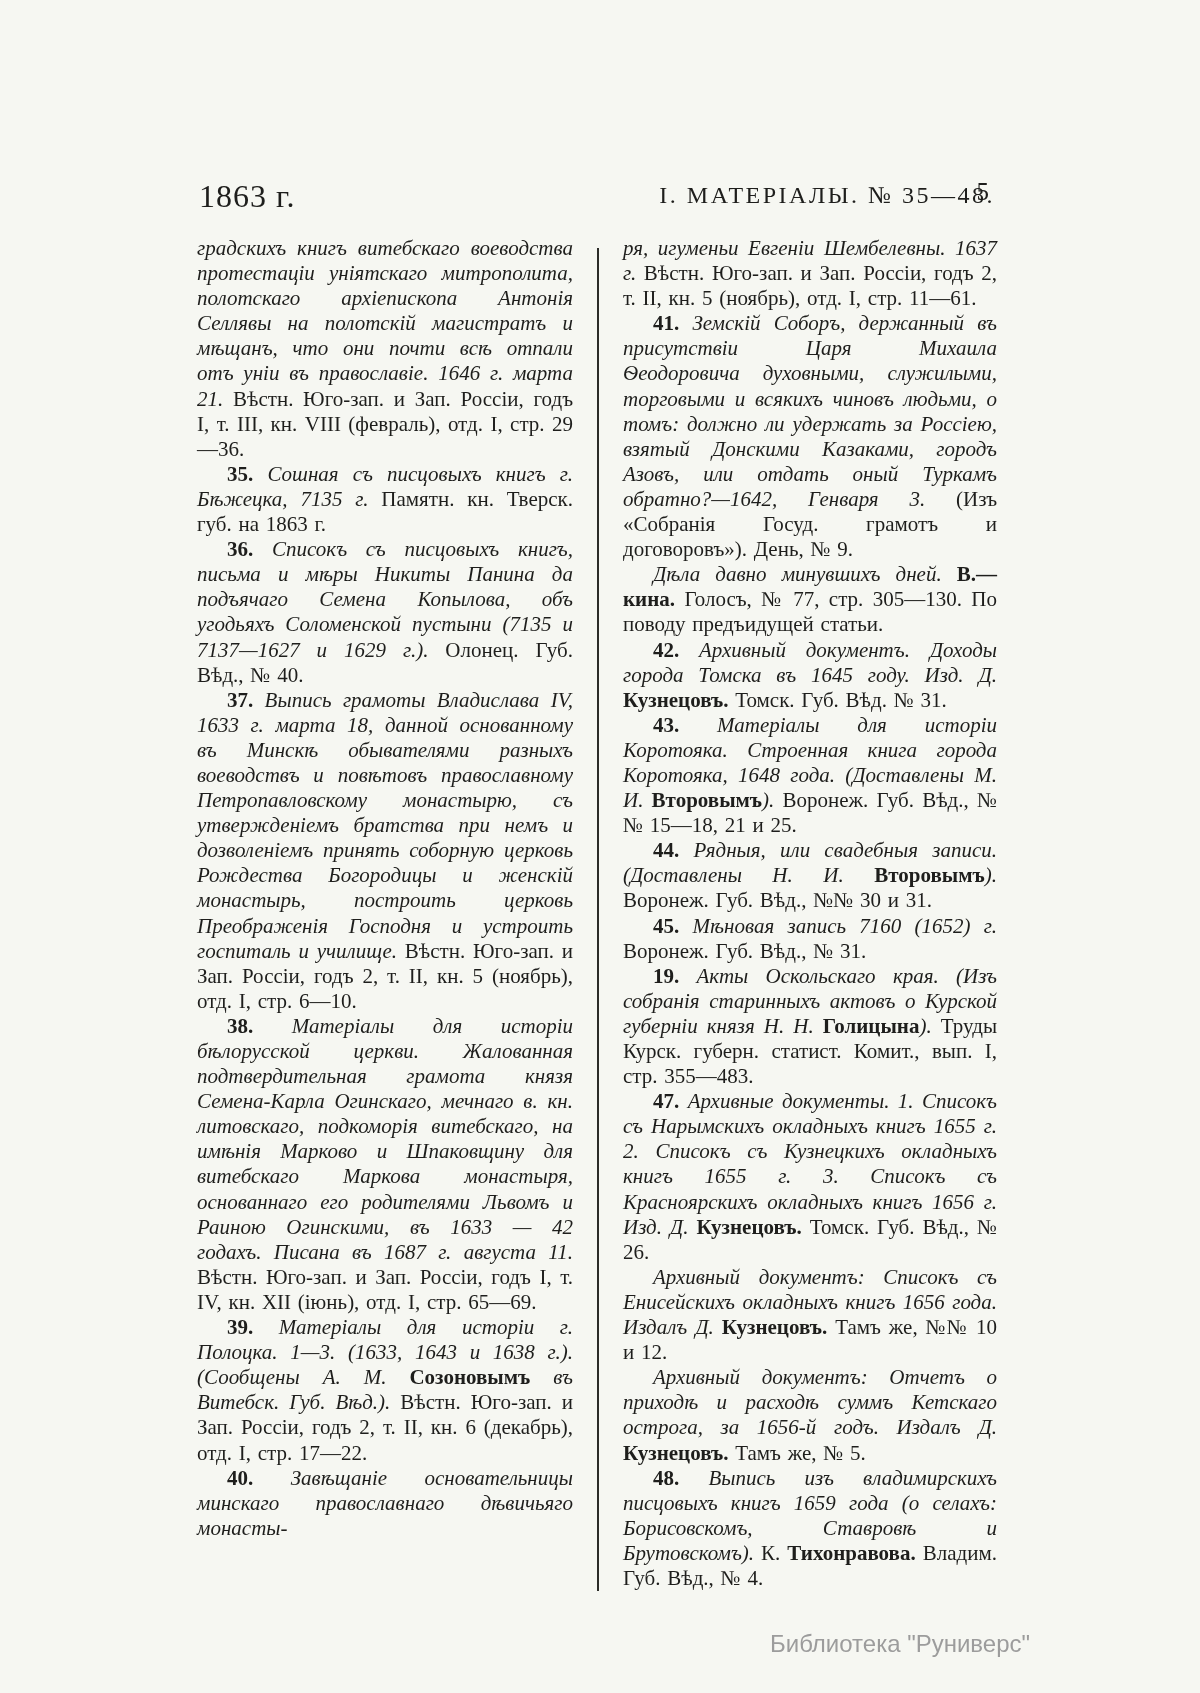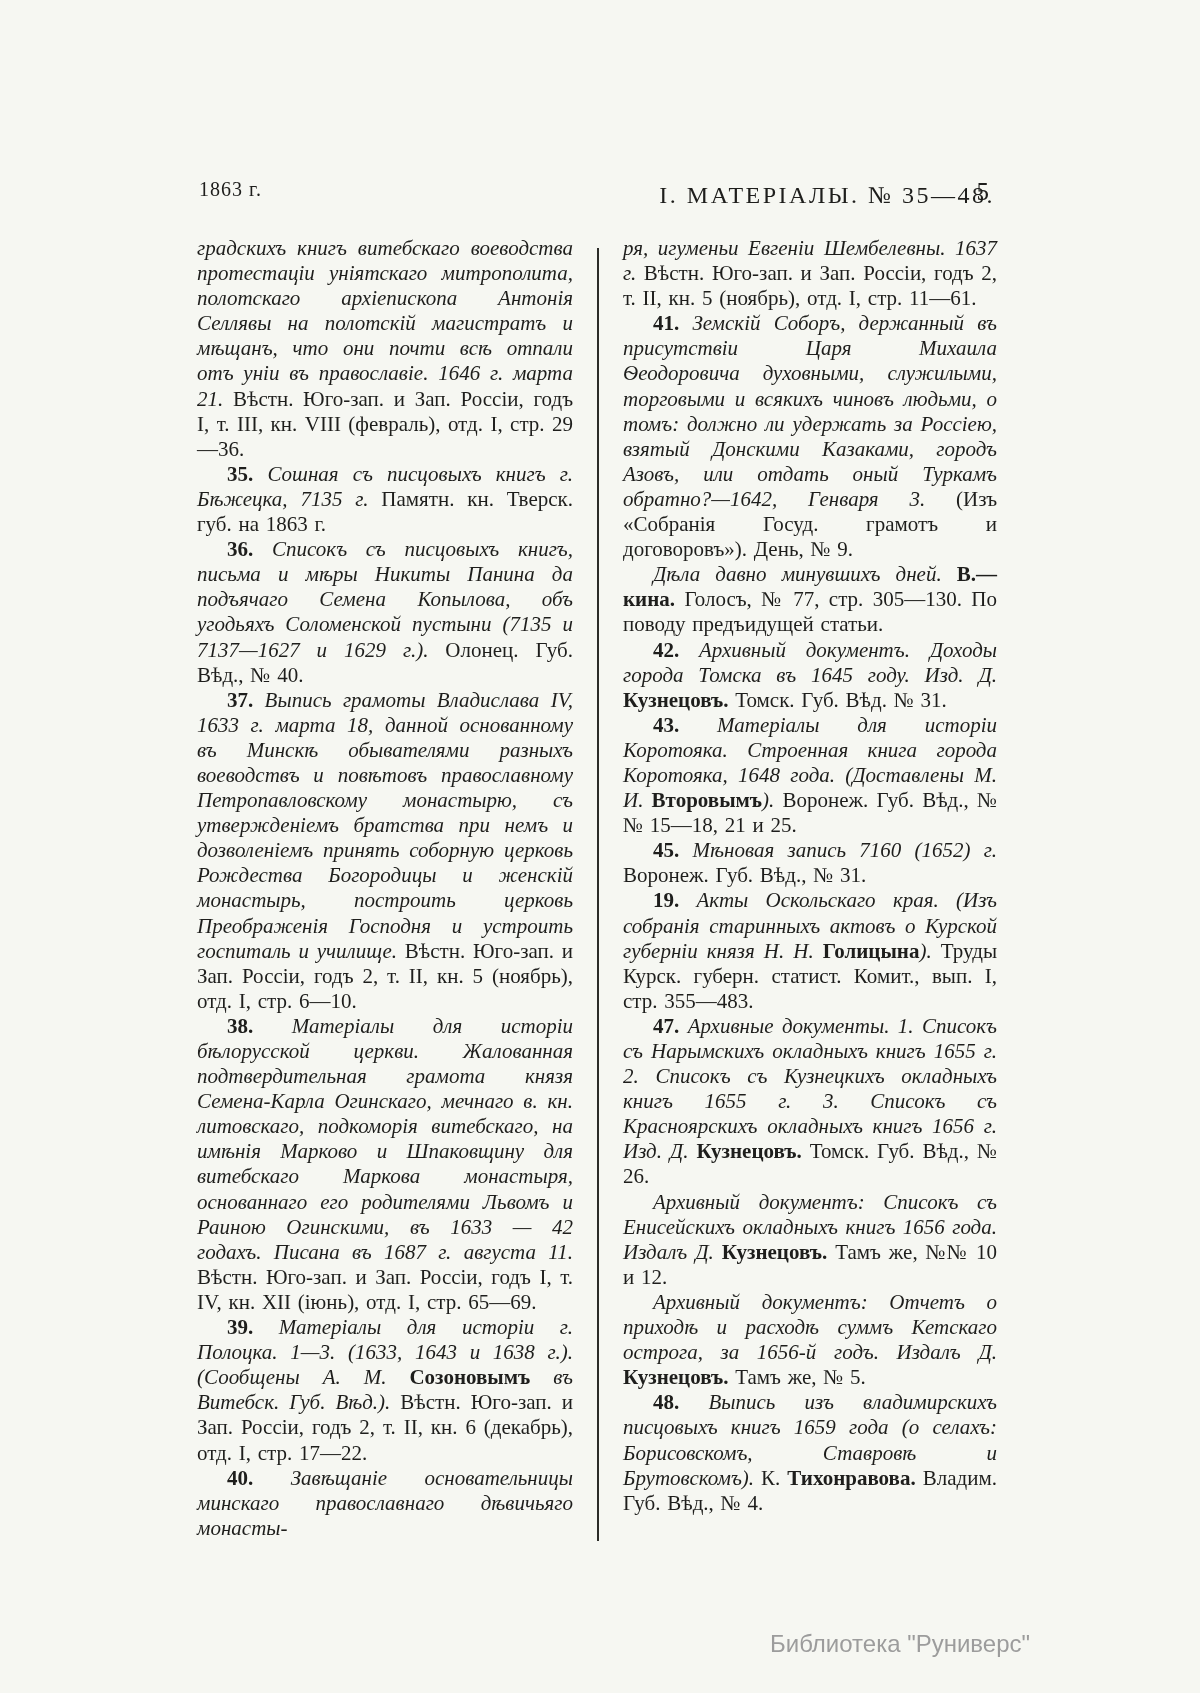--- a/index.html
+++ b/index.html
@@ -7,21 +7,21 @@
     position:relative;
     width:1200px; height:1693px;
     margin:0 auto;
     background:#f6f7f2;
     font-family:"Liberation Serif","DejaVu Serif",serif;
     color:#1e1e1c;
     overflow:hidden;
   }
   
   .hdr { position:absolute; top:176px; left:197px; width:798px; height:34px; }
-  .hdr-year  { position:absolute; left:2px;  top:2px; font-size:20px; letter-spacing:1px; }
+  .hdr-year  { position:absolute; left:2px;  top:2px; font-size:32px; letter-spacing:1px; }
   .hdr-title { position:absolute; left:0; right:0; top:6px; text-align:right;
                font-size:24px; letter-spacing:2.5px; }
   .hdr-num   { position:absolute; right:6px; top:2px; font-size:25px; }
   
   .text-block { position:absolute; left:197px; top:236px; width:800px; display:flex; }
   .col { text-align:justify; font-size:21px; line-height:25.1px; word-spacing:1.5px; }
   .col-left  { width:378px; }
   .col-sep   { width:0; border-left:2px solid #2c2c28; margin-left:24px; margin-top:12px; }
   .col-right { width:376px; padding-left:24px; }
   .col p { margin:0; padding:0; }
@@ -56,20 +56,21 @@
         <p class="ind"><span class="s-b">39.</span><span class="s-i"> Матеріалы для исторіи г. Полоцка. 1—3. (1633, 1643 и 1638 г.). (Сообщены А. М. </span><span class="s-b">Созоновымъ</span><span class="s-i"> въ Витебск. Губ. Вѣд.). </span><span class="s-n">Вѣстн. Юго-зап. и Зап. Россіи, годъ 2, т. II, кн. 6 (декабрь), отд. I, стр. 17—22.</span></p>
         <p class="ind"><span class="s-b">40.</span><span class="s-i"> Завѣщаніе основательницы минскаго православнаго дѣвичьяго монасты-</span></p>
       </div>
     <div class="col-sep"></div>
     <div class="col col-right" id="col-right">
         <p><span class="s-i">ря, игуменьи Евгеніи Шембелевны. 1637 г. </span><span class="s-n">Вѣстн. Юго-зап. и Зап. Россіи, годъ 2, т. II, кн. 5 (ноябрь), отд. I, стр. 11—61.</span></p>
         <p class="ind"><span class="s-b">41.</span><span class="s-i"> Земскій Соборъ, держанный въ присутствіи Царя Михаила Ѳеодоровича духовными, служилыми, торговыми и всякихъ чиновъ людьми, о томъ: должно ли удержать за Россіею, взятый Донскими Казаками, городъ Азовъ, или отдать оный Туркамъ обратно?—1642, Генваря 3. </span><span class="s-n">(Изъ «Собранія Госуд. грамотъ и договоровъ»). День, № 9.</span></p>
         <p class="ind"><span class="s-i">Дѣла давно минувшихъ дней. </span><span class="s-b">В.—кина.</span><span class="s-n"> Голосъ, № 77, стр. 305—130. По поводу предъидущей статьи.</span></p>
         <p class="ind"><span class="s-b">42.</span><span class="s-i"> Архивный документъ. Доходы города Томска въ 1645 году. Изд. Д. </span><span class="s-b">Кузнецовъ.</span><span class="s-n"> Томск. Губ. Вѣд. № 31.</span></p>
         <p class="ind"><span class="s-b">43.</span><span class="s-i"> Матеріалы для исторіи Коротояка. Строенная книга города Коротояка, 1648 года. (Доставлены М. И. </span><span class="s-b">Второвымъ</span><span class="s-i">). </span><span class="s-n">Воронеж. Губ. Вѣд., №№ 15—18, 21 и 25.</span></p>
+        <p class="ind"><span class="s-b">44.</span><span class="s-i"> Рядныя, или свадебныя записи. (Доставлены Н. И. </span><span class="s-b">Второвымъ</span><span class="s-i">). </span><span class="s-n">Воронеж. Губ. Вѣд., №№ 30 и 31.</span></p>
         <p class="ind"><span class="s-b">45.</span><span class="s-i"> Мѣновая запись 7160 (1652) г. </span><span class="s-n">Воронеж. Губ. Вѣд., № 31.</span></p>
         <p class="ind"><span class="s-b">19.</span><span class="s-i"> Акты Оскольскаго края. (Изъ собранія старинныхъ актовъ о Курской губерніи князя Н. Н. </span><span class="s-b">Голицына</span><span class="s-i">). </span><span class="s-n">Труды Курск. губерн. статист. Комит., вып. I, стр. 355—483.</span></p>
         <p class="ind"><span class="s-b">47.</span><span class="s-i"> Архивные документы. 1. Списокъ съ Нарымскихъ окладныхъ книгъ 1655 г. 2. Списокъ съ Кузнецкихъ окладныхъ книгъ 1655 г. 3. Списокъ съ Красноярскихъ окладныхъ книгъ 1656 г. Изд. Д. </span><span class="s-b">Кузнецовъ.</span><span class="s-n"> Томск. Губ. Вѣд., № 26.</span></p>
         <p class="ind"><span class="s-i">Архивный документъ: Списокъ съ Енисейскихъ окладныхъ книгъ 1656 года. Издалъ Д. </span><span class="s-b">Кузнецовъ.</span><span class="s-n"> Тамъ же, №№ 10 и 12.</span></p>
         <p class="ind"><span class="s-i">Архивный документъ: Отчетъ о приходѣ и расходѣ суммъ Кетскаго острога, за 1656-й годъ. Издалъ Д. </span><span class="s-b">Кузнецовъ.</span><span class="s-n"> Тамъ же, № 5.</span></p>
         <p class="ind"><span class="s-b">48.</span><span class="s-i"> Выпись изъ владимирскихъ писцовыхъ книгъ 1659 года (о селахъ: Борисовскомъ, Ставровѣ и Брутовскомъ). </span><span class="s-n">К. </span><span class="s-b">Тихонравова.</span><span class="s-n"> Владим. Губ. Вѣд., № 4.</span></p>
       </div>
   </div>
 
   <div class="watermark">Библиотека "Руниверс"</div>

